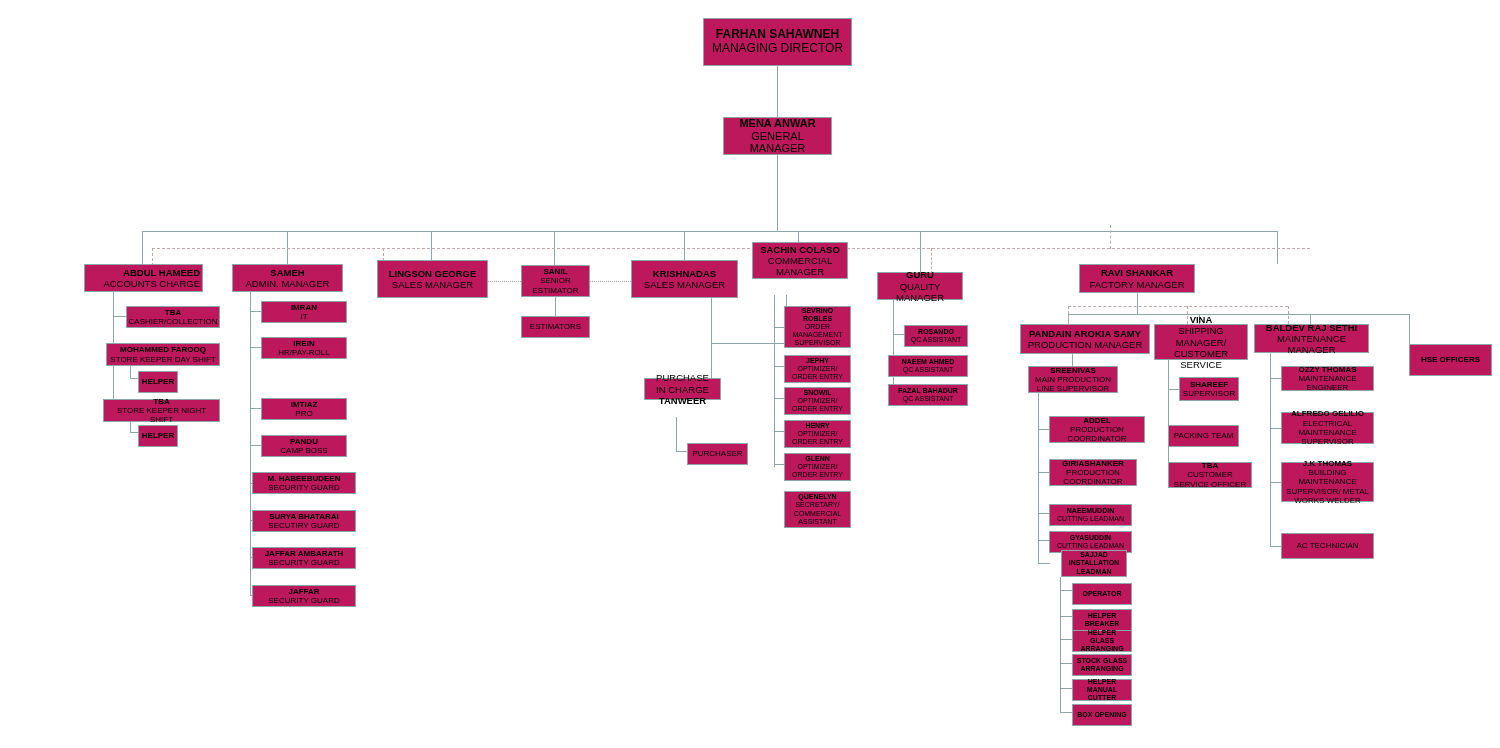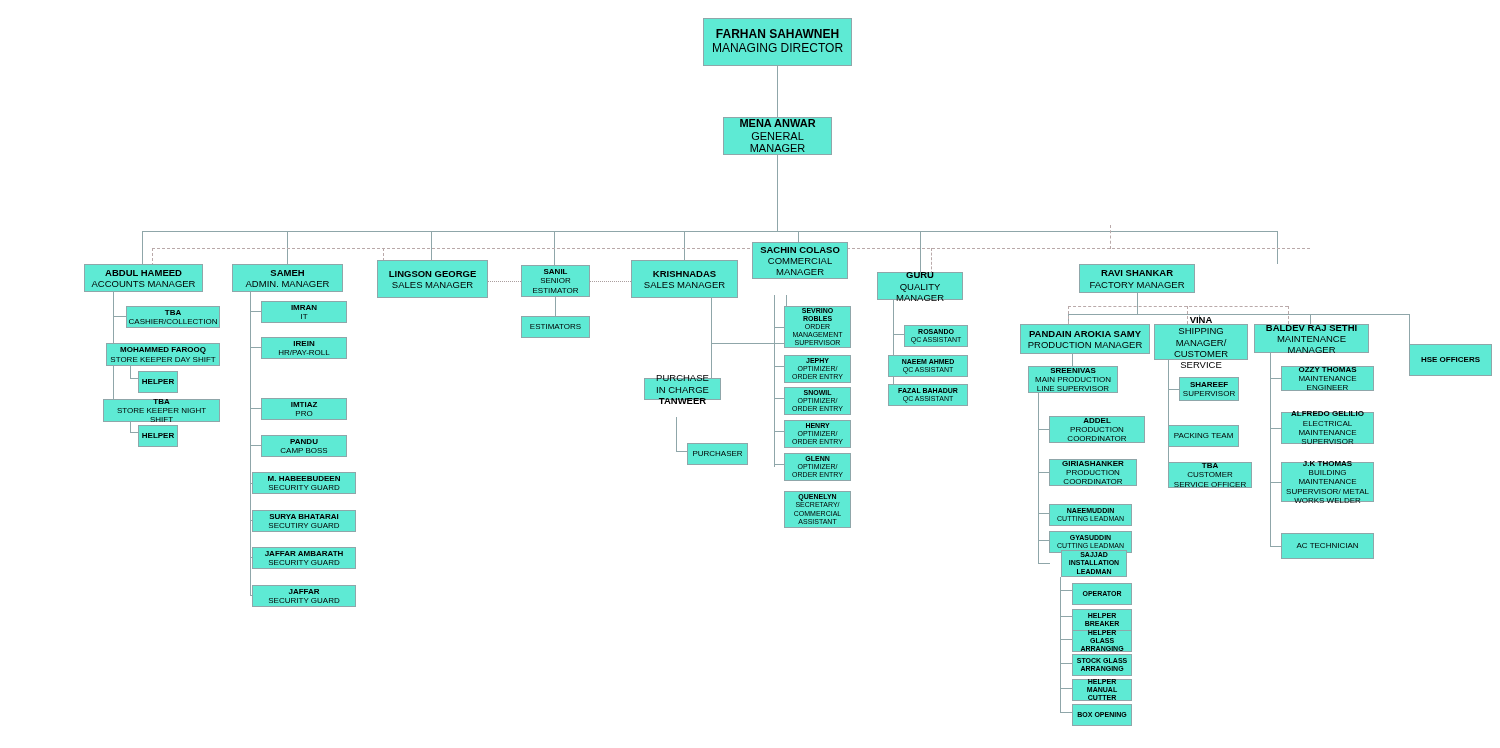--- a/index.html
+++ b/index.html
@@ -3,21 +3,21 @@
 <meta charset="utf-8">
 <style>
   html,body{margin:0;padding:0;background:#ffffff;}
   body{font-family:"Liberation Sans", sans-serif;}
   #chart{position:relative;width:1500px;height:748px;background:#ffffff;overflow:hidden;}
 
   .node{
     position:absolute;
     box-sizing:border-box;
     border:1px solid #8fa6a9;
-    background:#5eead4;
+    background:#be185d;
     display:flex;
     flex-direction:column;
     align-items:center;
     justify-content:center;
     text-align:center;
     color:#000000;
     line-height:1.16;
     z-index:5;
     padding:10px 2px;
   }
@@ -153,23 +153,23 @@
   <div class="node s-xl" style="left:703px;top:18px;width:149px;height:48px;">
     <span class="nm">FARHAN SAHAWNEH</span>
     <span class="ttl">MANAGING DIRECTOR</span>
   </div>
 
   <div class="node s-lg" style="left:723px;top:117px;width:109px;height:38px;">
     <span class="nm">MENA ANWAR</span>
     <span class="ttl">GENERAL MANAGER</span>
   </div>
 
-  <div class="node s-md" style="left:84px;top:264px;width:119px;height:28px;">
+  <div class="node s-md" style="left:84px;top:264px;width:119px;height:28px;align-items:flex-end;">
     <span class="nm">ABDUL HAMEED</span>
-    <span class="ttl">ACCOUNTS MANAGER</span>
+    <span class="ttl">ACCOUNTS CHARGE</span>
   </div>
   <div class="node s-sm" style="left:126px;top:306px;width:94px;height:21px;">
     <span class="nm">TBA</span>
     <span class="ttl">CASHIER/COLLECTION</span>
   </div>
   <div class="node s-sm" style="left:106px;top:343px;width:114px;height:23px;">
     <span class="nm">MOHAMMED FAROOQ</span>
     <span class="ttl">STORE KEEPER DAY SHIFT</span>
   </div>
   <div class="node s-sm" style="left:138px;top:371px;width:40px;height:15px;">

